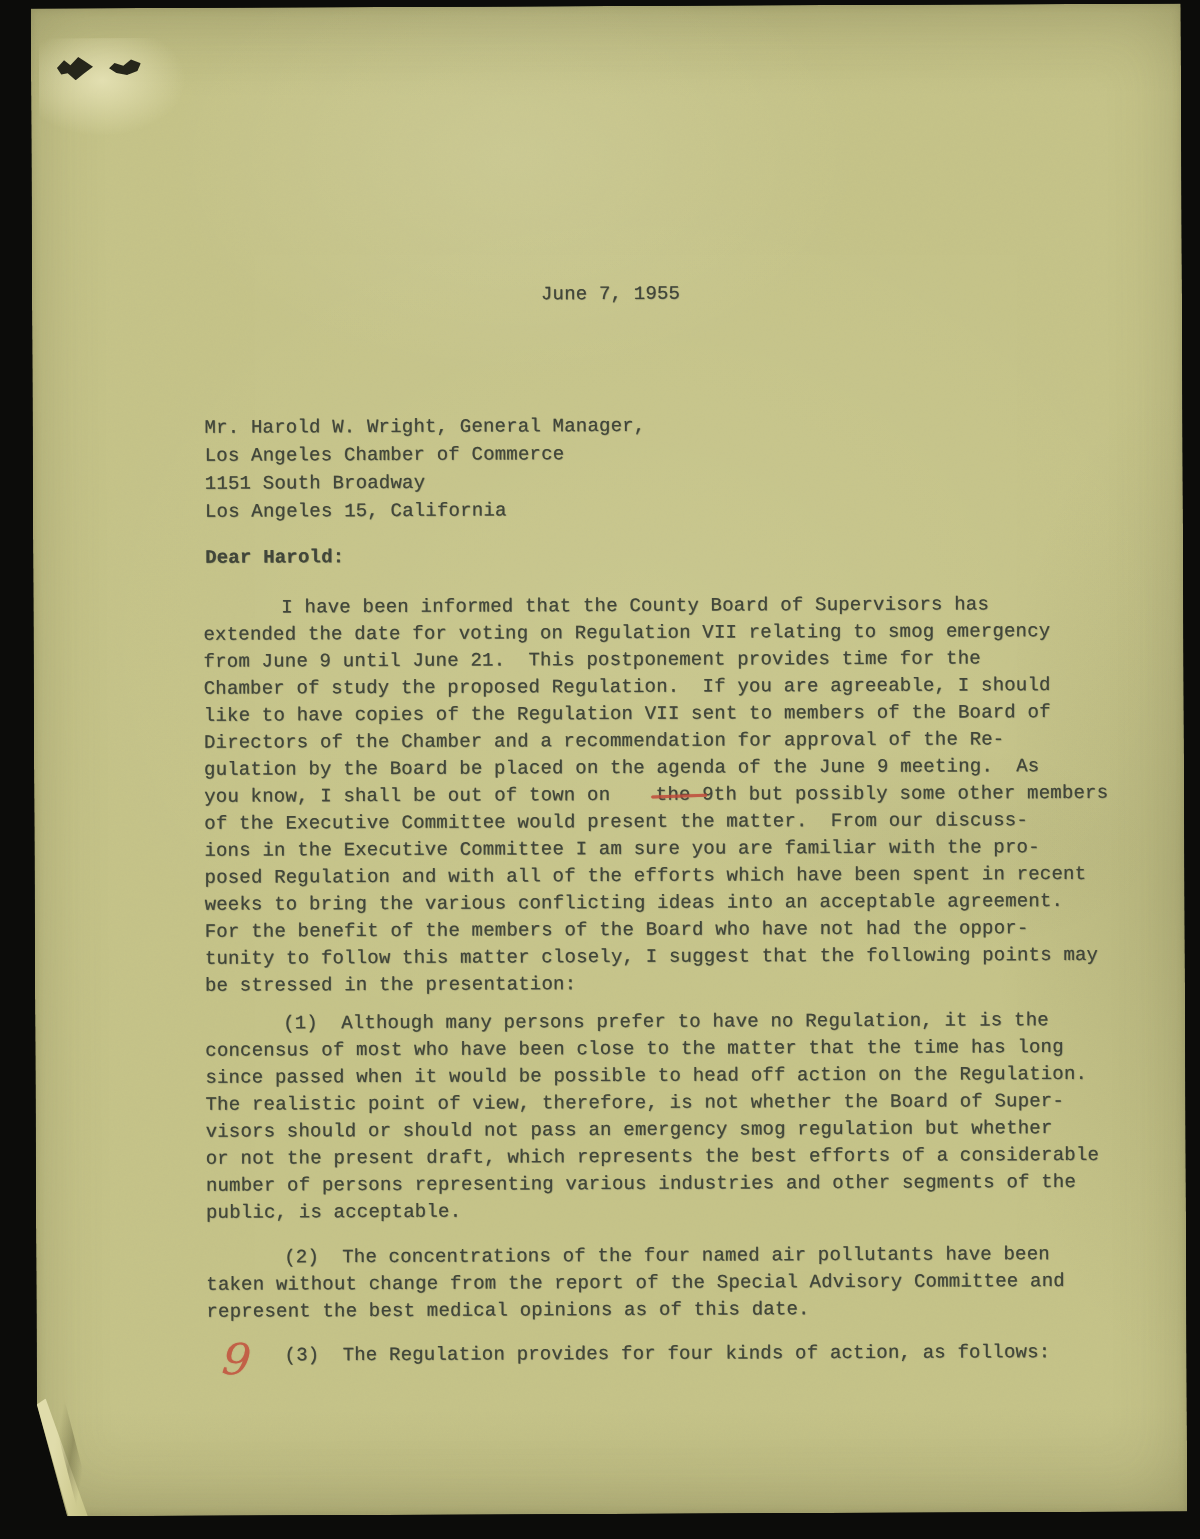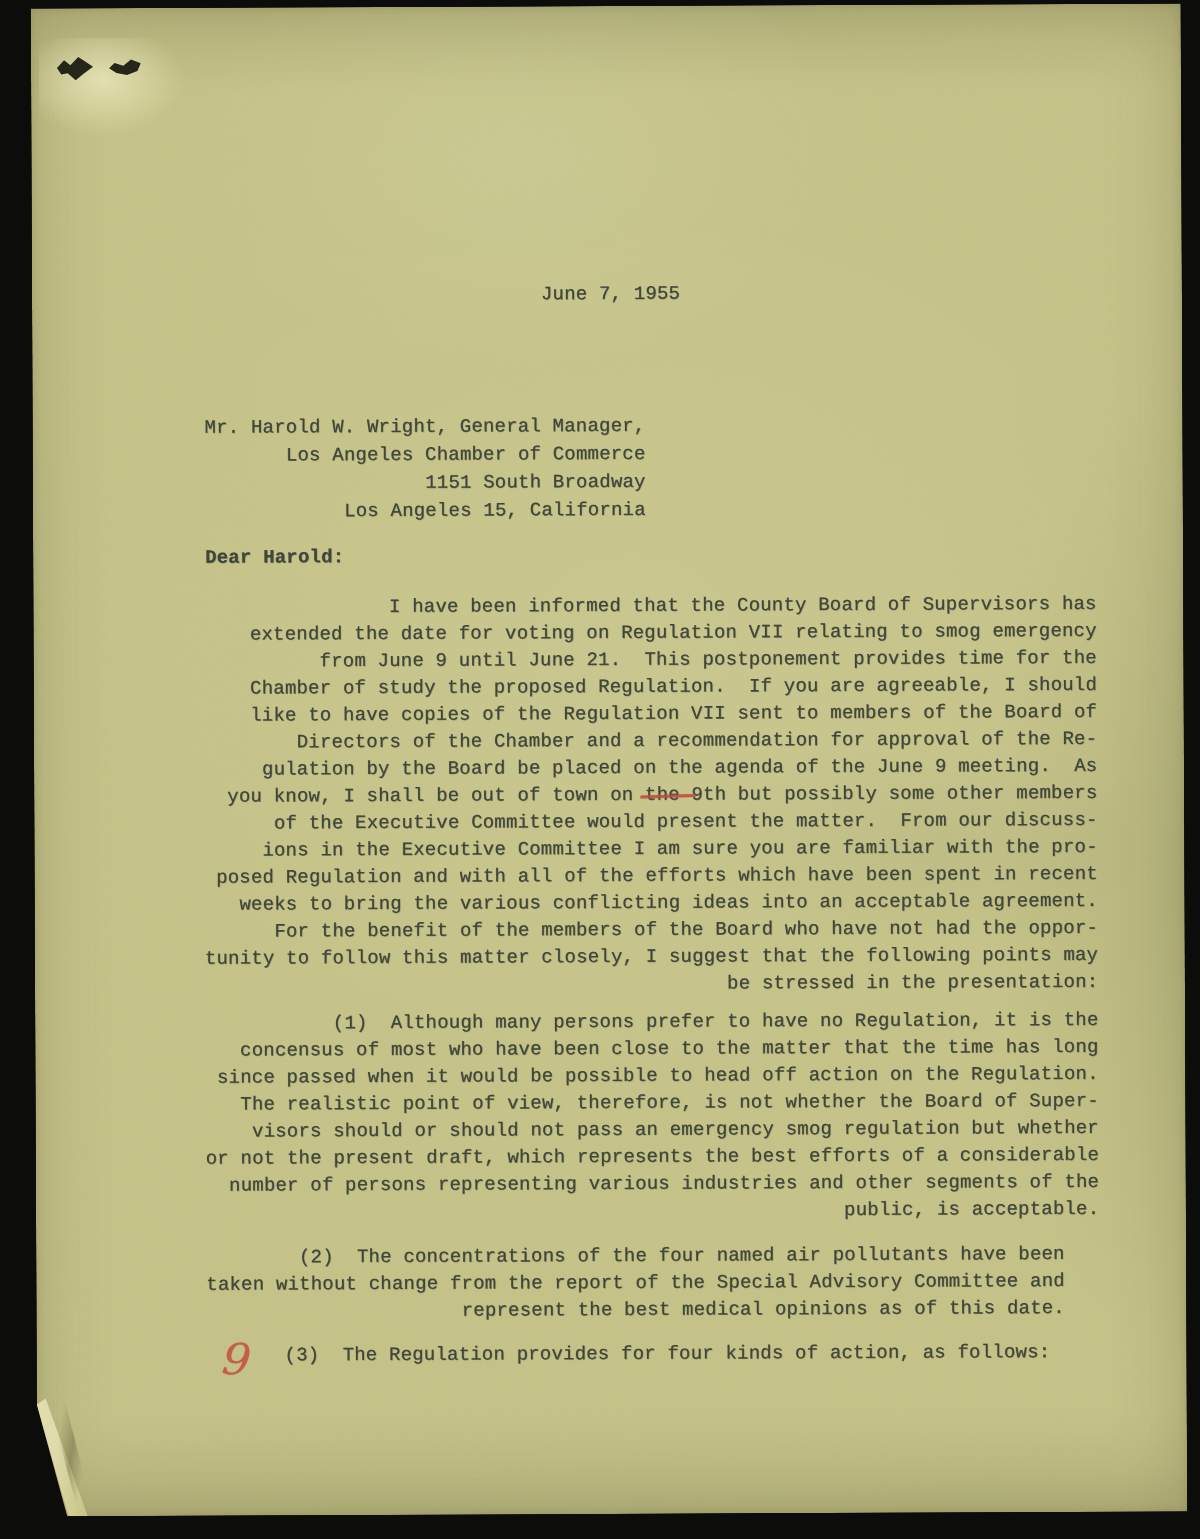--- a/index.html
+++ b/index.html
@@ -2,21 +2,21 @@
 <html><head>
 <meta charset="utf-8">
 <style>
   html, body {
     margin: 0; padding: 0;
     width: 1200px; height: 1539px;
     background: #0c0c0a;
     overflow: hidden;
     font-family: "Liberation Mono", monospace;
   }
-  .stage { position: relative; width: 1200px; height: 1539px; background: #0c0c0a; text-align: right; }
+  .stage { position: relative; width: 1200px; height: 1539px; background: #0c0c0a; }
 
   .paper {
     position: absolute; left: 34px; top: 6px;
     width: 1150px; height: 1508px;
     background: #c6c488;
     transform: rotate(-0.25deg);
     transform-origin: 50% 50%;
     clip-path: polygon(0 0, 100% 0, 100% 100%, 30px 100%, 0 1396px);
     box-shadow: inset 0 0 70px rgba(82,80,42,0.30), inset 0 0 8px rgba(90,88,50,0.25);
   }
@@ -76,21 +76,21 @@
 
   .date-line   { position: absolute; left: 509px; top: 277px; }
   .address     { position: absolute; left: 172px; top: 409px; }
   .address .tline { height: 28px; }
   .salutation  { position: absolute; left: 172px; top: 539px; font-weight: bold; }
   .para-1      { position: absolute; left: 170px; top: 589px; }
   .para-2      { position: absolute; left: 170px; top: 1005px; }
   .para-3      { position: absolute; left: 170px; top: 1239px; }
   .para-4      { position: absolute; left: 170px; top: 1337px; }
 
-  .strike { position: relative; }
+  .strike { position: relative; margin-left: 34px; }
   .strike::after {
     content: "";
     position: absolute; left: -5px; right: -16px; top: 11px; height: 3px;
     background: #bf4a3a;
     border-radius: 2px;
     transform: rotate(-1.6deg);
     opacity: 0.85;
     box-shadow: 0 0 1px rgba(191,74,58,0.6);
   }
 

